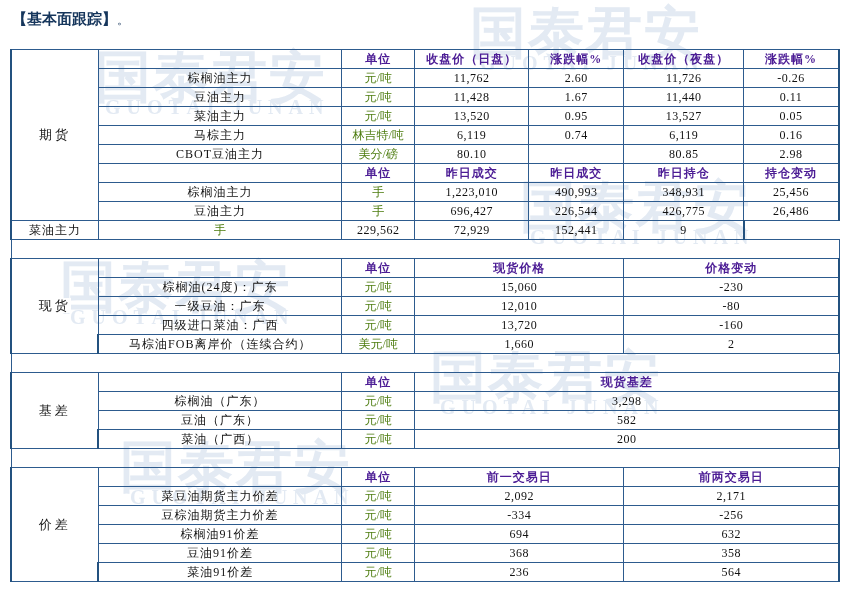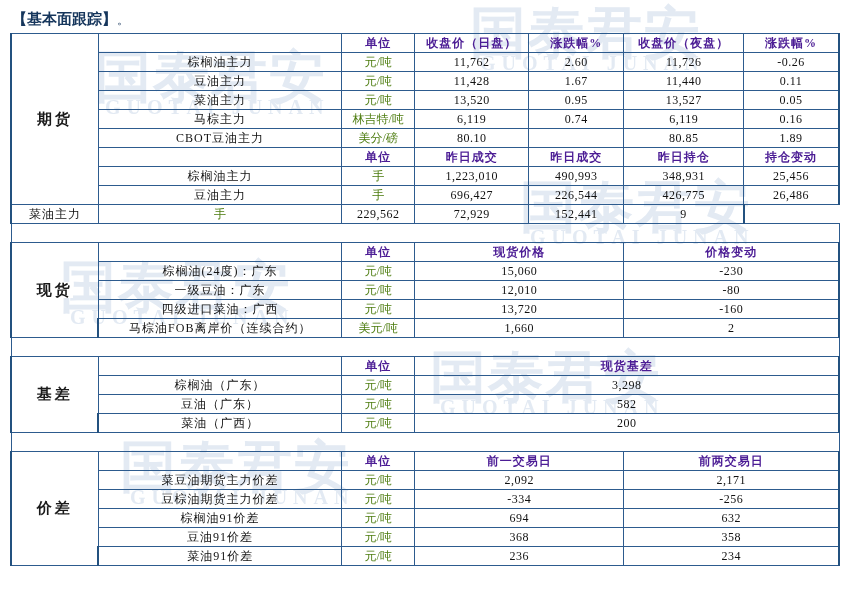--- a/index.html
+++ b/index.html
@@ -43,21 +43,21 @@
     position: relative;
     z-index: 1;
     padding: 8px 10px 0 10px;
     box-sizing: border-box;
   }
   .doc-title {
     font-family: "Liberation Serif", serif;
     font-weight: bold;
     font-size: 15px;
     color: #16365c;
-    margin: 2px 0 4px 2px;
+    margin: 2px 0 20px 2px;
   }
   .doc-title .dot {
     font-weight: normal;
     font-size: 12px;
     color: #16365c;
   }
   table.main {
     border-collapse: collapse;
     table-layout: fixed;
     width: 830px;
@@ -67,22 +67,22 @@
     border: 1px solid #2d5b8e;
     padding: 1px 3px;
     height: 16px;
     line-height: 14px;
     text-align: center;
     vertical-align: middle;
     font-family: "Liberation Serif", serif;
     background: transparent;
   }
   .grp {
-    font-weight: bold;
-    font-size: 15px;
+    font-weight: normal;
+    font-size: 13px;
     letter-spacing: 3px;
     color: #1a1a1a;
     background: #ffffff;
   }
   .hdr {
     font-weight: bold;
     letter-spacing: 1px;
     color: #4c1d95;
     font-size: 12px;
   }
@@ -195,21 +195,21 @@
         <td class="num">0.74</td>
         <td class="num">6,119</td>
         <td class="num outer-r">0.16</td>
       </tr>
       <tr>
         <td class="rowname">CBOT豆油主力</td>
         <td class="unit">美分/磅</td>
         <td class="num">80.10</td>
         <td class="num"></td>
         <td class="num">80.85</td>
-        <td class="num outer-r">1.89</td>
+        <td class="num outer-r">2.98</td>
       </tr>
 
       <tr>
         <td></td>
         <td class="hdr">单位</td>
         <td class="hdr">昨日成交</td>
         <td class="hdr">昨日成交</td>
         <td class="hdr">昨日持仓</td>
         <td class="hdr outer-r">持仓变动</td>
       </tr>
@@ -332,20 +332,20 @@
       <tr>
         <td class="rowname">豆油91价差</td>
         <td class="unit">元/吨</td>
         <td class="num" colspan="2">368</td>
         <td class="num outer-r" colspan="2">358</td>
       </tr>
       <tr>
         <td class="outer-l rowname">菜油91价差</td>
         <td class="unit">元/吨</td>
         <td class="num" colspan="2">236</td>
-        <td class="num outer-r" colspan="2">234</td>
+        <td class="num outer-r" colspan="2">564</td>
       </tr>
 
     </tbody>
   </table>
 
 
 </div>
 
 </body></html>

